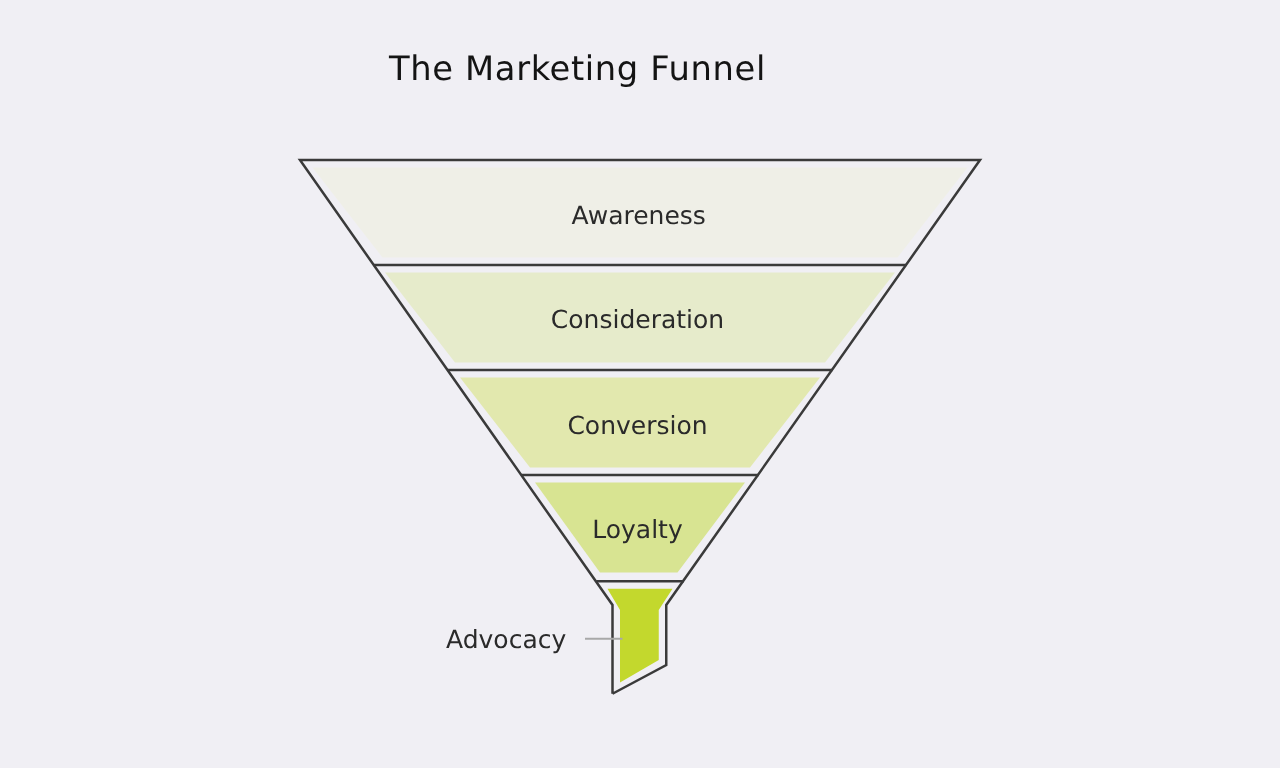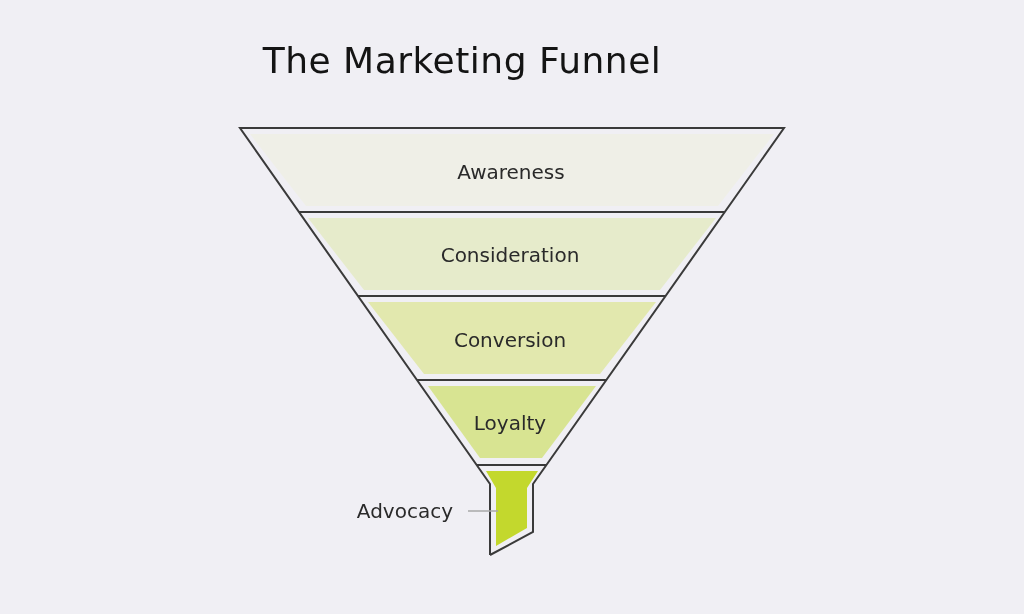--- a/index.html
+++ b/index.html
@@ -1,17 +1,17 @@
 <!DOCTYPE html>
 <html><head>
 <meta charset="utf-8">
 <style>
   html, body { margin:0; padding:0; }
   body { width:1024px; height:614px; background:#f0eff4; overflow:hidden; position:relative; font-family:"DejaVu Sans", sans-serif; }
-  .title { position:absolute; left:0; width:924px; top:40px; text-align:center; font-size:36px; color:#141414; letter-spacing:0.5px; }
+  .title { position:absolute; left:0; width:924px; top:40px; text-align:center; font-size:27px; color:#141414; letter-spacing:0.5px; }
   svg { position:absolute; left:0; top:0; }
   .lbl { font-family:"DejaVu Sans", sans-serif; font-size:20px; fill:#2a2a2a; }
 </style>
 </head>
 <body>
 
 <div class="title">The Marketing Funnel</div>
 
 <svg width="1024" height="614" viewBox="0 0 1024 614">
 

